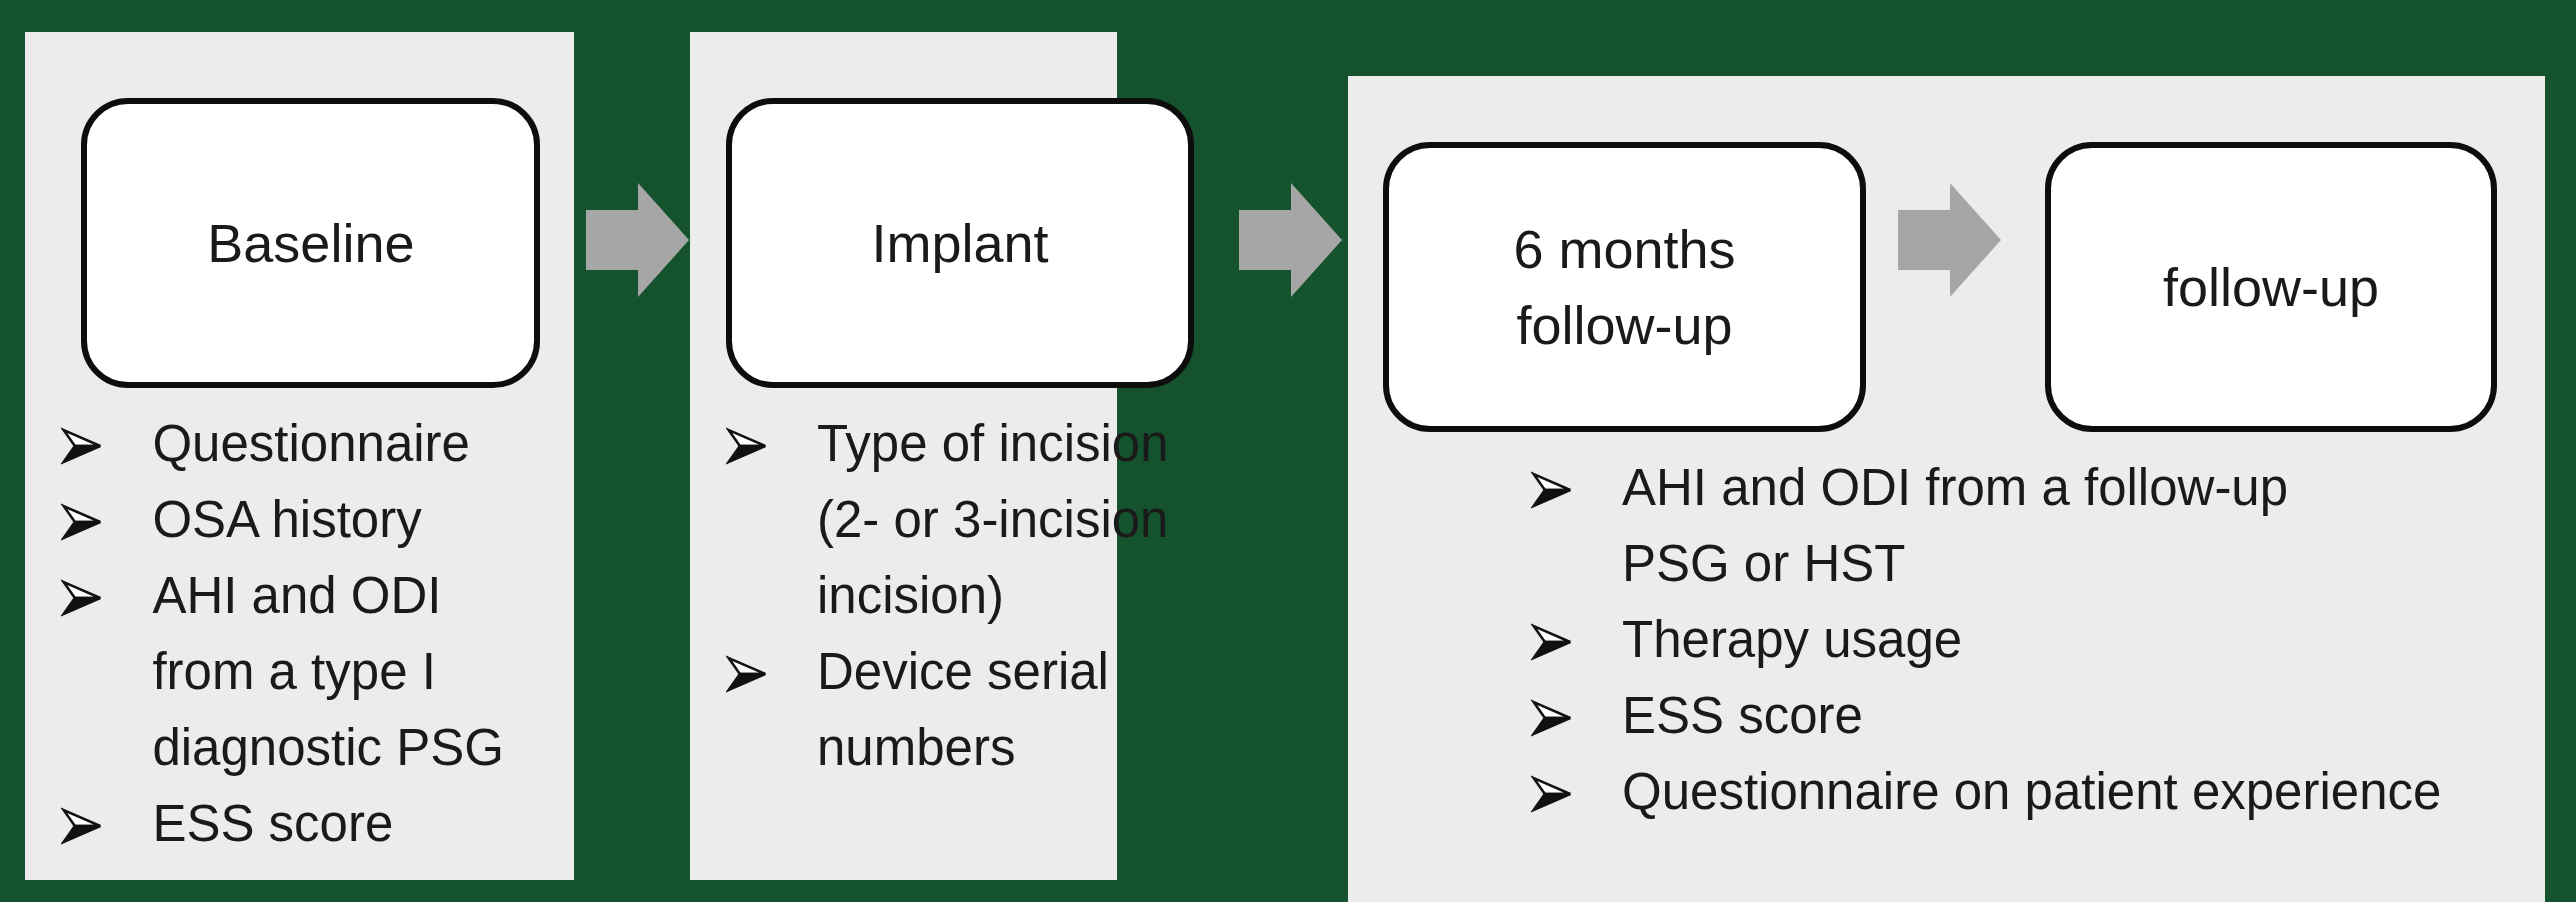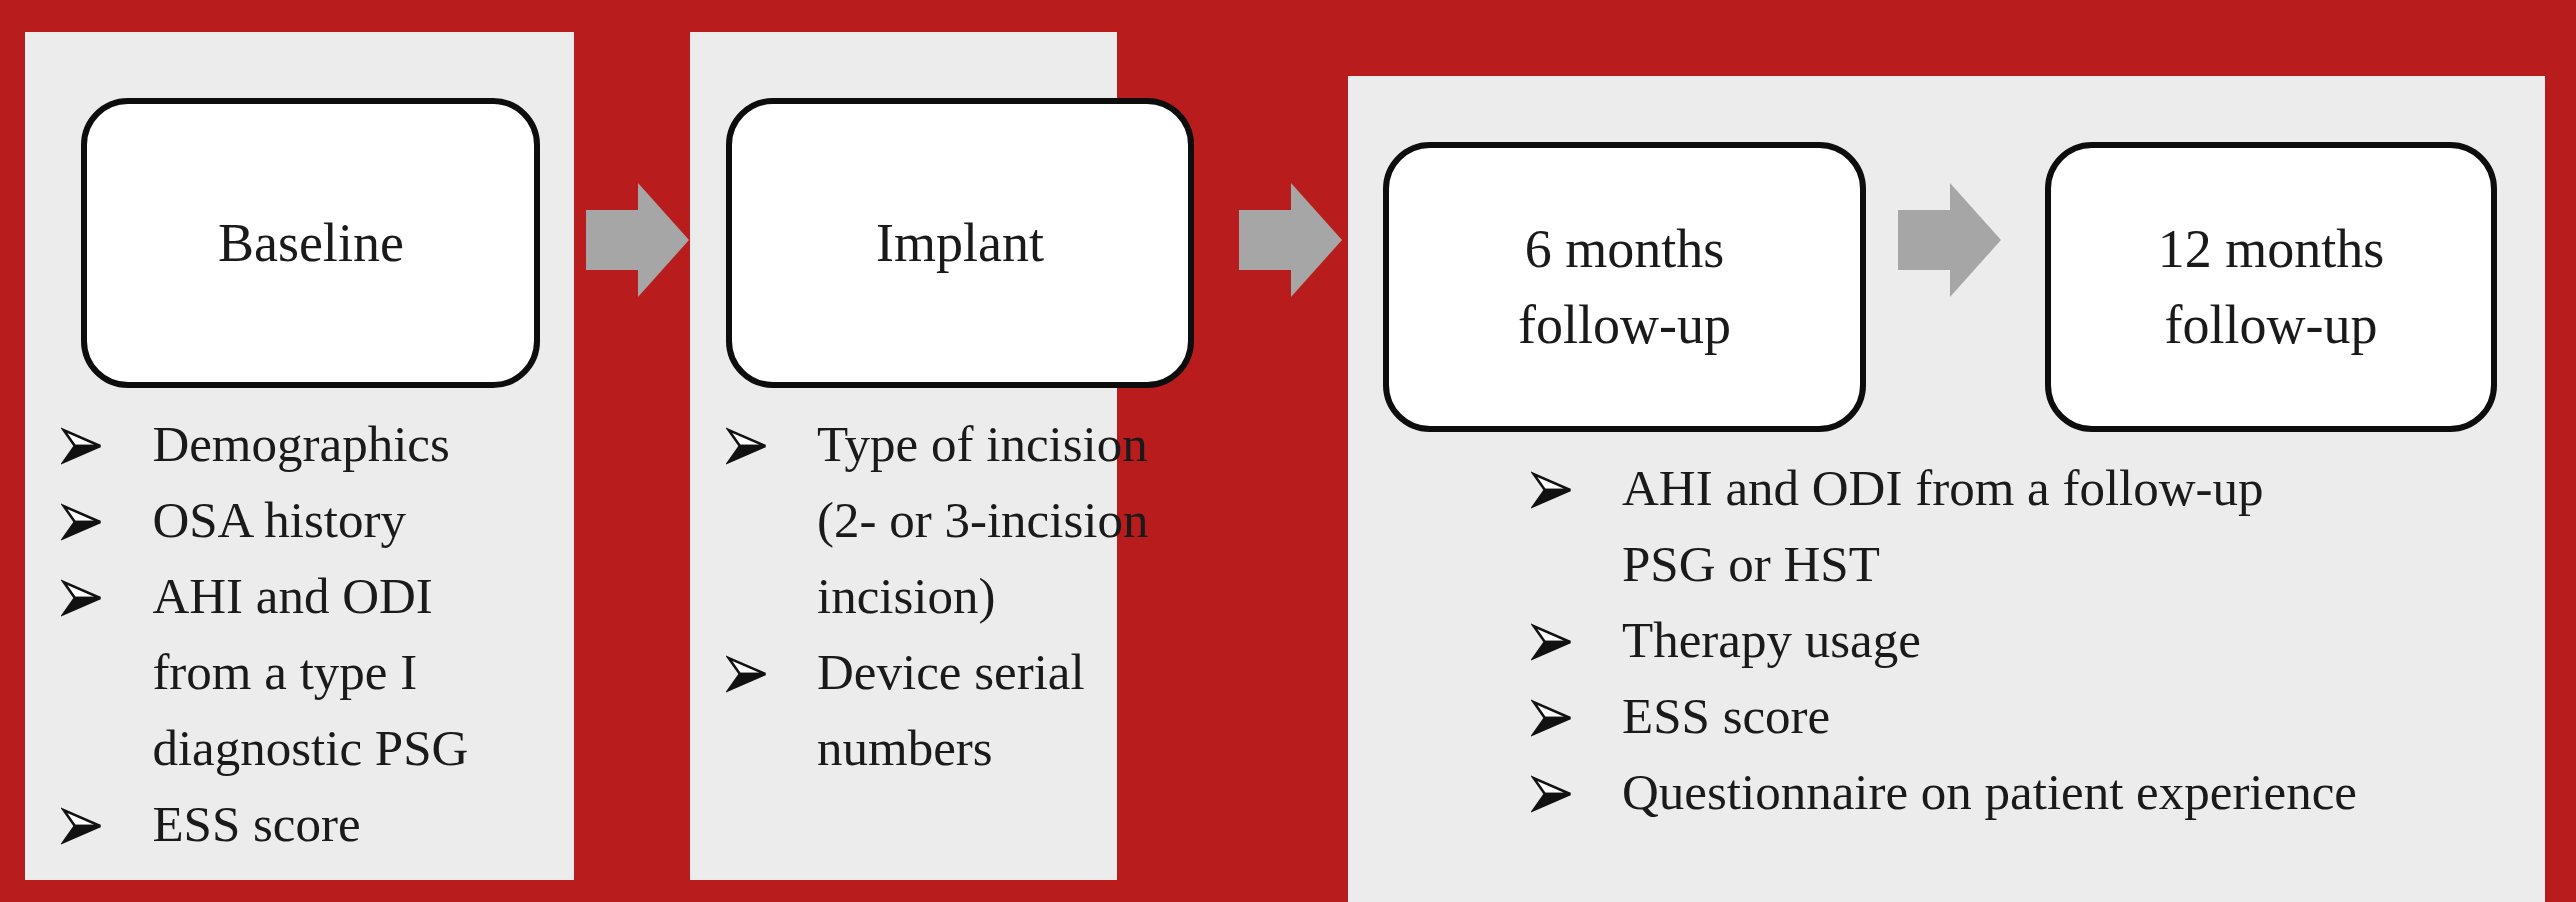--- a/index.html
+++ b/index.html
@@ -1,21 +1,21 @@
 <!DOCTYPE html>
 <html style="font-size:14.5px"><head>
 <meta charset="utf-8">
 <style>
   html, body { margin: 0; padding: 0; background: #ffffff; }
   .canvas {
     position: relative;
     width: 2576px;
     height: 903px;
-    background: #b91c1c;
-    font-family: Liberation Serif, serif;
+    background: #14532d;
+    font-family: Liberation Sans, sans-serif;
     color: #1a1a1a;
     overflow: hidden;
   }
   .panel {
     position: absolute;
     top: 32px;
     height: 848px;
     background: #ececec;
   }
   #panel-baseline { left: 25.4px;   width: 549px; }
@@ -101,21 +101,21 @@
     </div>
     <ul class="bullets">
       <li class="bullet">
         <span class="marker">
           <svg viewBox="0 0 26 24">
               <path d="M1.5 2 L24.5 12 L8.5 12 Z" fill="#ffffff" stroke="#111111" stroke-width="1.6"></path>
               <path d="M8.5 12 L24.5 12 L1.5 22 Z" fill="#111111" stroke="#111111" stroke-width="1.6"></path>
             </svg>
         </span>
         <span class="lines">
-            <span class="line">Demographics</span>
+            <span class="line">Questionnaire</span>
           </span>
       </li>
       <li class="bullet">
         <span class="marker">
           <svg viewBox="0 0 26 24">
               <path d="M1.5 2 L24.5 12 L8.5 12 Z" fill="#ffffff" stroke="#111111" stroke-width="1.6"></path>
               <path d="M8.5 12 L24.5 12 L1.5 22 Z" fill="#111111" stroke="#111111" stroke-width="1.6"></path>
             </svg>
         </span>
         <span class="lines">
@@ -191,21 +191,20 @@
     <div class="tail"></div>
     <div class="head"></div>
   </div>
 
   <div class="panel" id="panel-followup">
     <div class="stage-box" id="box-6months">
       <span class="box-line">6 months</span>
       <span class="box-line">follow-up</span>
     </div>
     <div class="stage-box" id="box-12months">
-      <span class="box-line">12 months</span>
       <span class="box-line">follow-up</span>
     </div>
     <ul class="bullets" id="bullets-followup">
       <li class="bullet">
         <span class="marker">
           <svg viewBox="0 0 26 24">
               <path d="M1.5 2 L24.5 12 L8.5 12 Z" fill="#ffffff" stroke="#111111" stroke-width="1.6"></path>
               <path d="M8.5 12 L24.5 12 L1.5 22 Z" fill="#111111" stroke="#111111" stroke-width="1.6"></path>
             </svg>
         </span>

